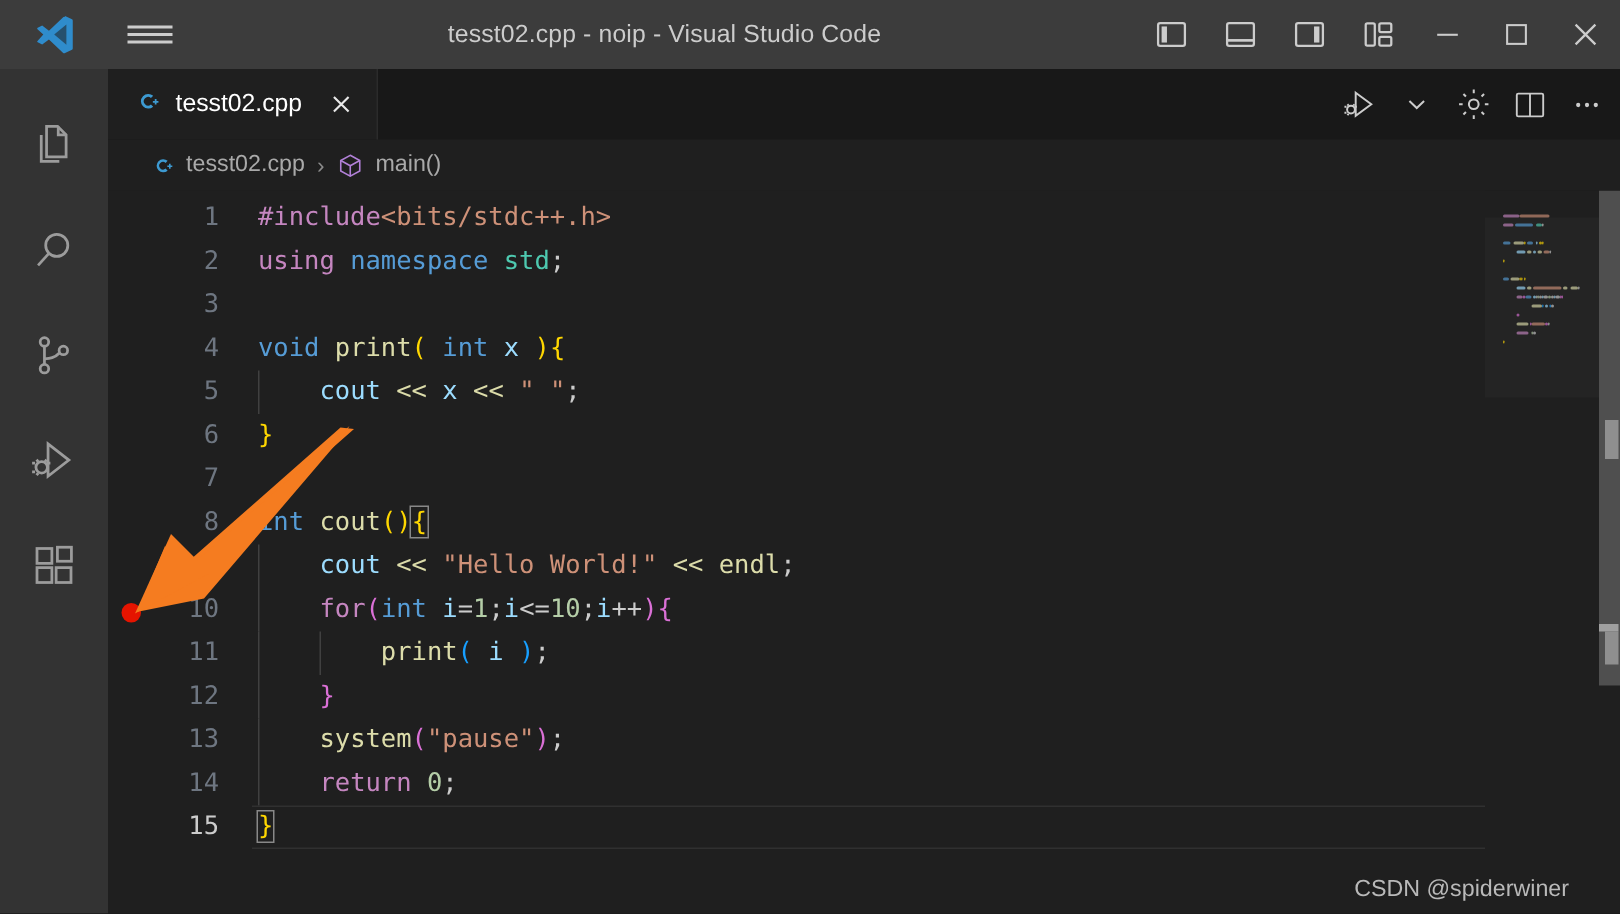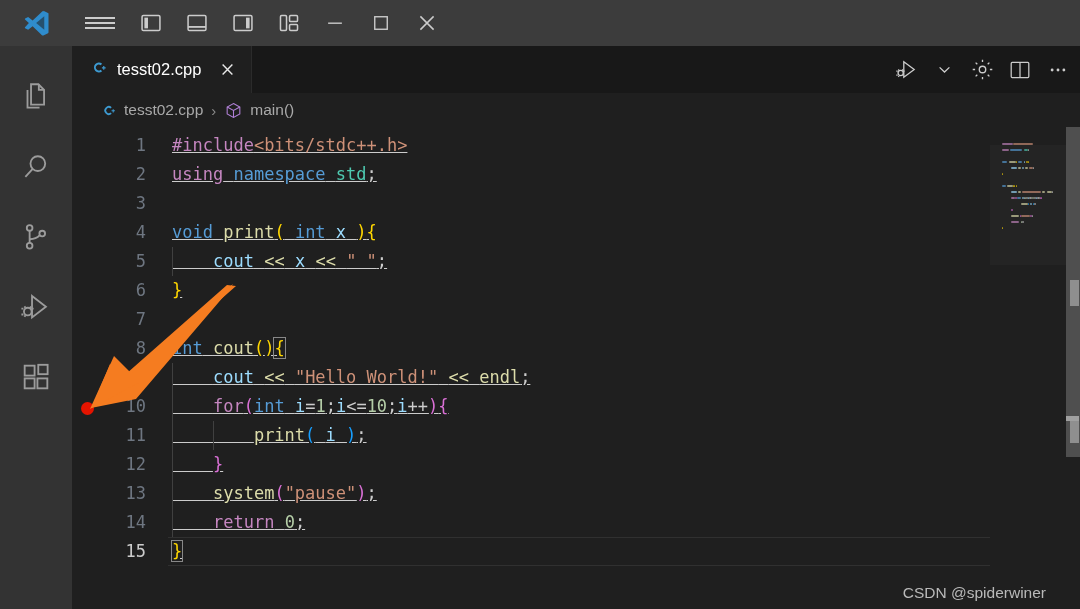--- a/index.html
+++ b/index.html
@@ -73,21 +73,21 @@
   .gutter-bp{width:34px;position:relative;}
   .bpdot{
     position:absolute;left:9px;top:9.5px;width:13px;height:13px;border-radius:50%;
     background:#e51400;
   }
   .lnum{
     width:62px;text-align:right;padding-right:22px;box-sizing:border-box;
     color:#6e7681;font-size:17px;
   }
   .lnum.active{color:#cccccc;}
-  .ctext{padding-left:4px;color:#cccccc;position:relative;text-decoration:underline;}
+  .ctext{padding-left:4px;color:#cccccc;position:relative;}
   .indent-guide{
     position:absolute;top:0;width:1px;height:29px;background:#404040;
   }
   .activeline{
     position:absolute;left:96px;right:90px;height:29px;
     border-top:1px solid #303030;border-bottom:1px solid #303030;box-sizing:border-box;
   }
   
   .t-pre{color:#C586C0;}
   .t-kw{color:#C586C0;}
@@ -143,20 +143,21 @@
         <path d="M18.6 6.6 12.1 12l6.5 5.4V6.6z" fill="#1f1f1f" opacity=".55"></path>
       </svg>
     </div>
     <div class="tb-hamb">
       <div>
         <span class="bar"></span>
         <span class="bar"></span>
         <span class="bar"></span>
       </div>
     </div>
+    <div class="tb-title">tesst02.cpp - noip - Visual Studio Code</div>
 
     <div class="tb-layout">
       <div class="tb-ico">
         <svg width="22" height="22" viewBox="0 0 16 16">
             <rect x="1.5" y="2.5" width="13" height="11" rx="1" fill="none" stroke="#cccccc" stroke-width="1.1"></rect>
             <rect x="3.2" y="4.1" width="2.6" height="7.8" fill="#cccccc"></rect>
           </svg>
       </div>
       <div class="tb-ico">
         <svg width="22" height="22" viewBox="0 0 16 16">

